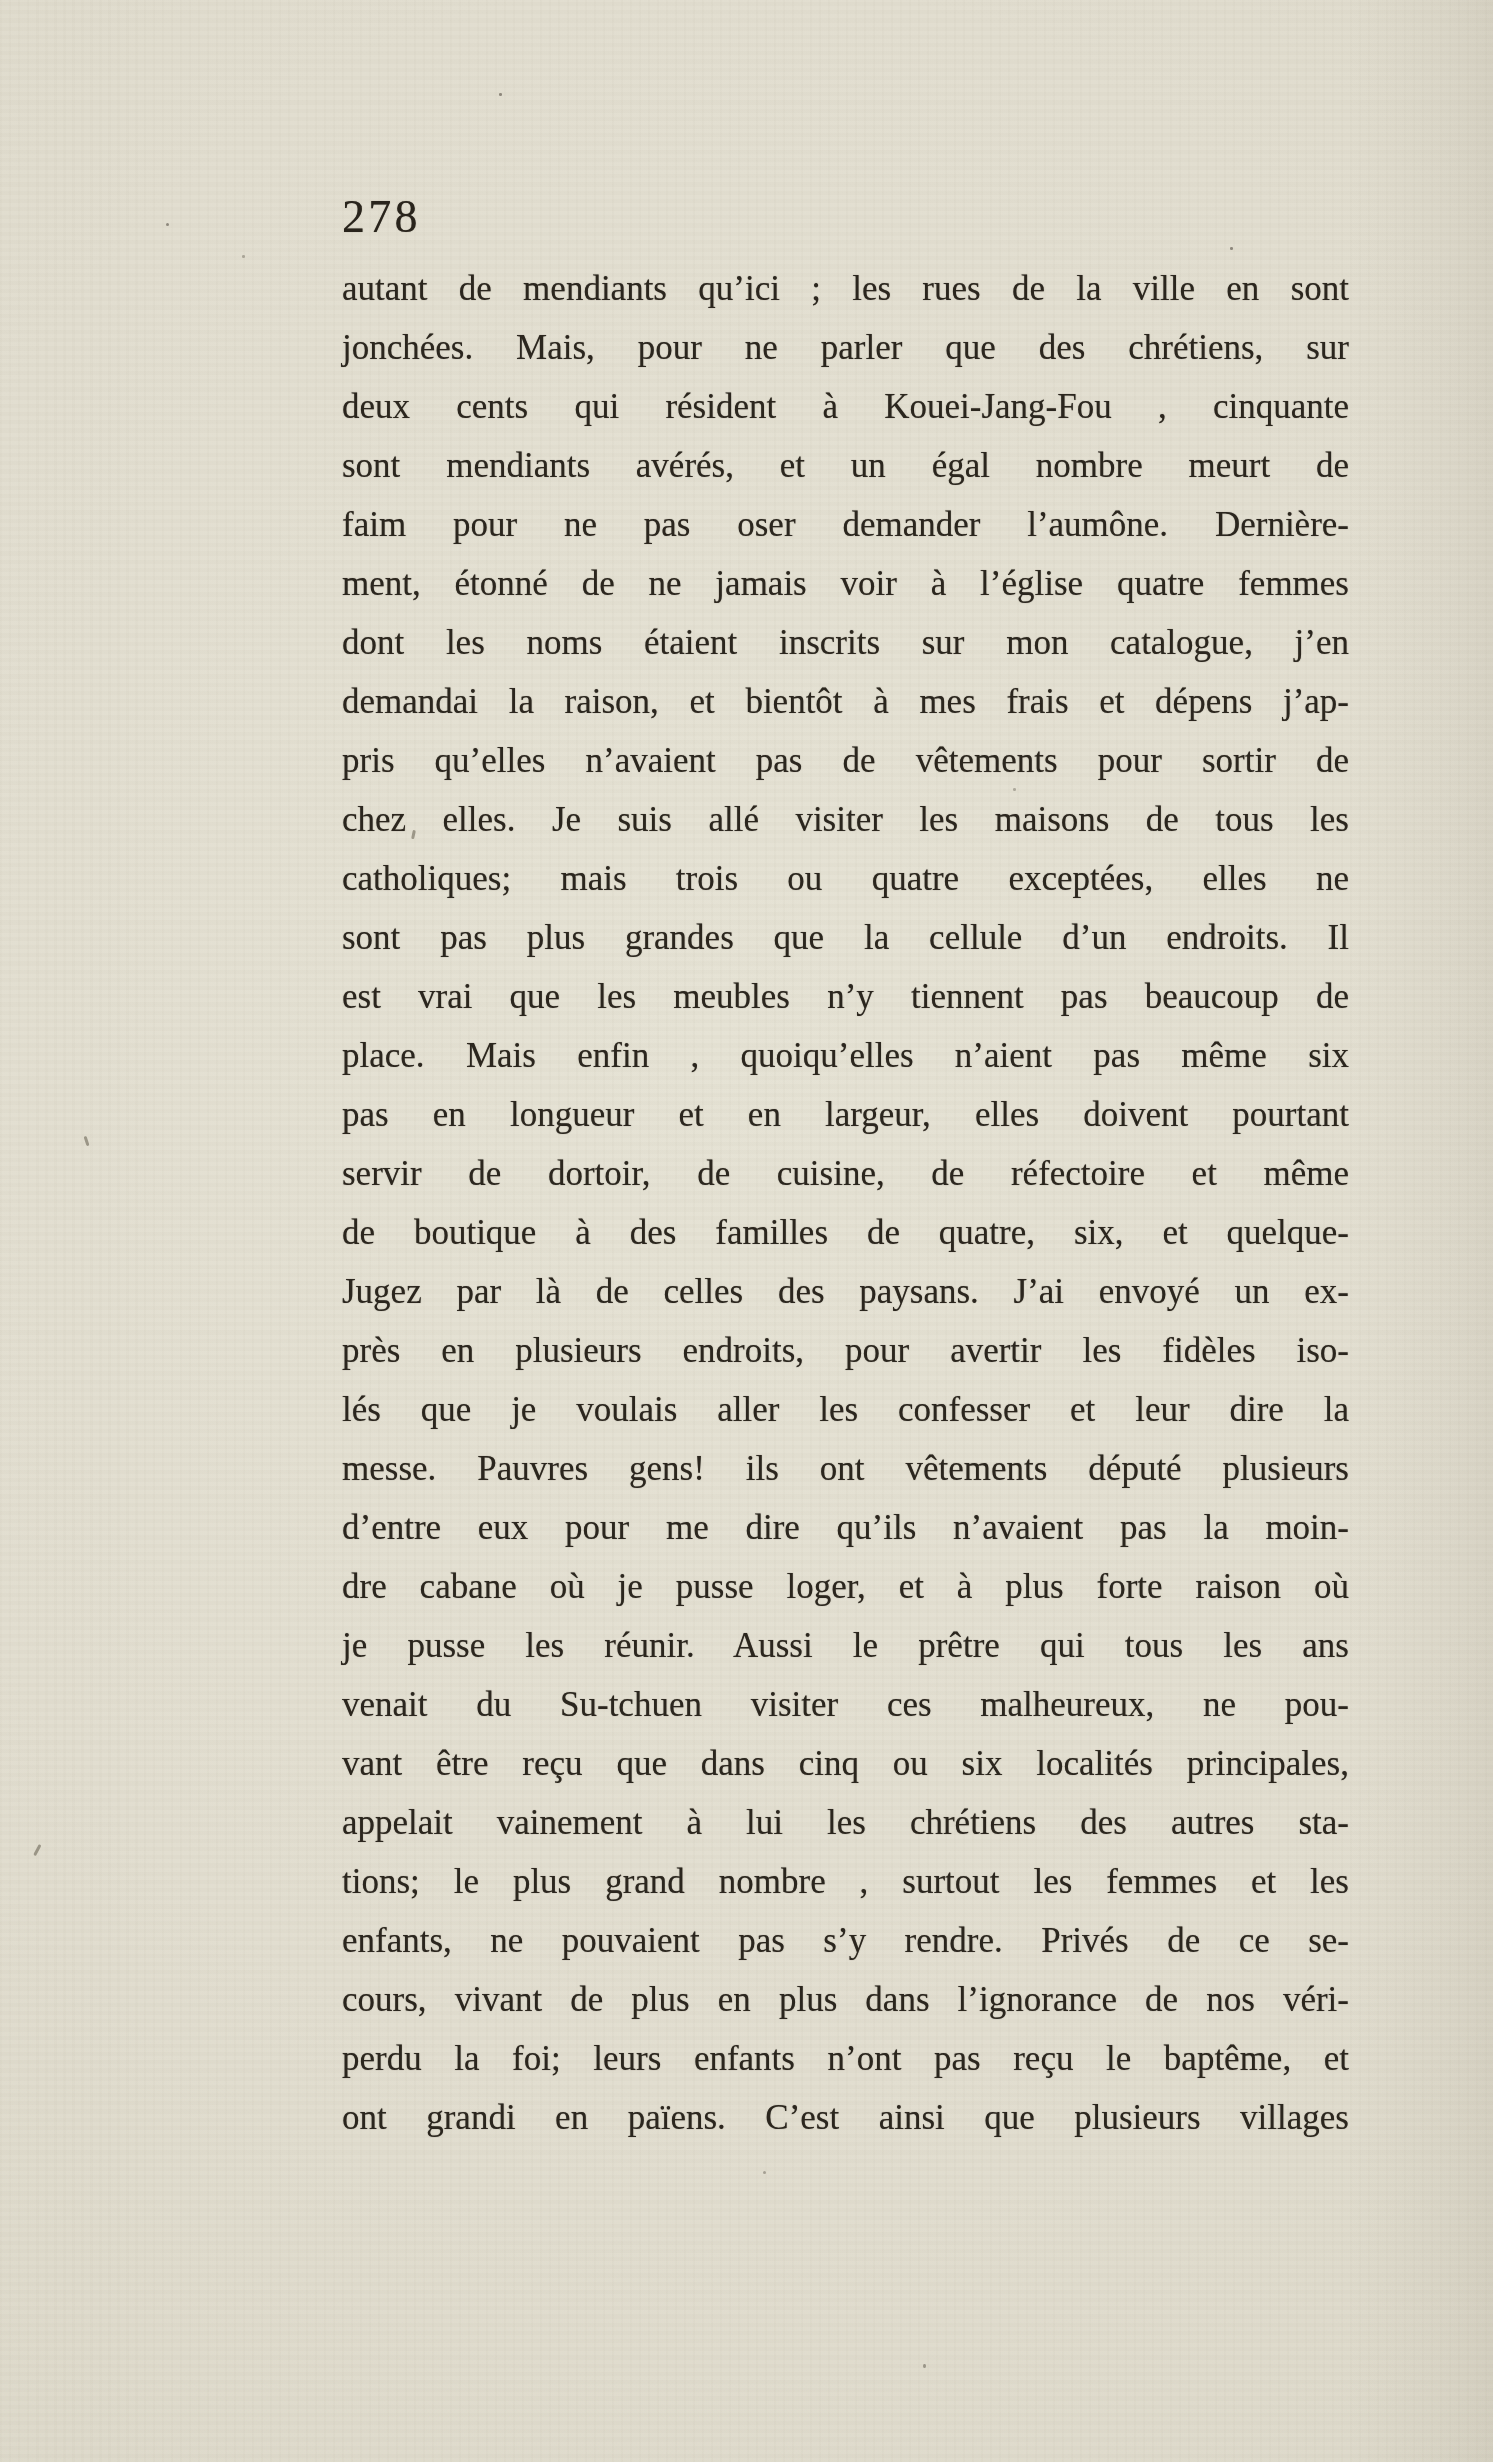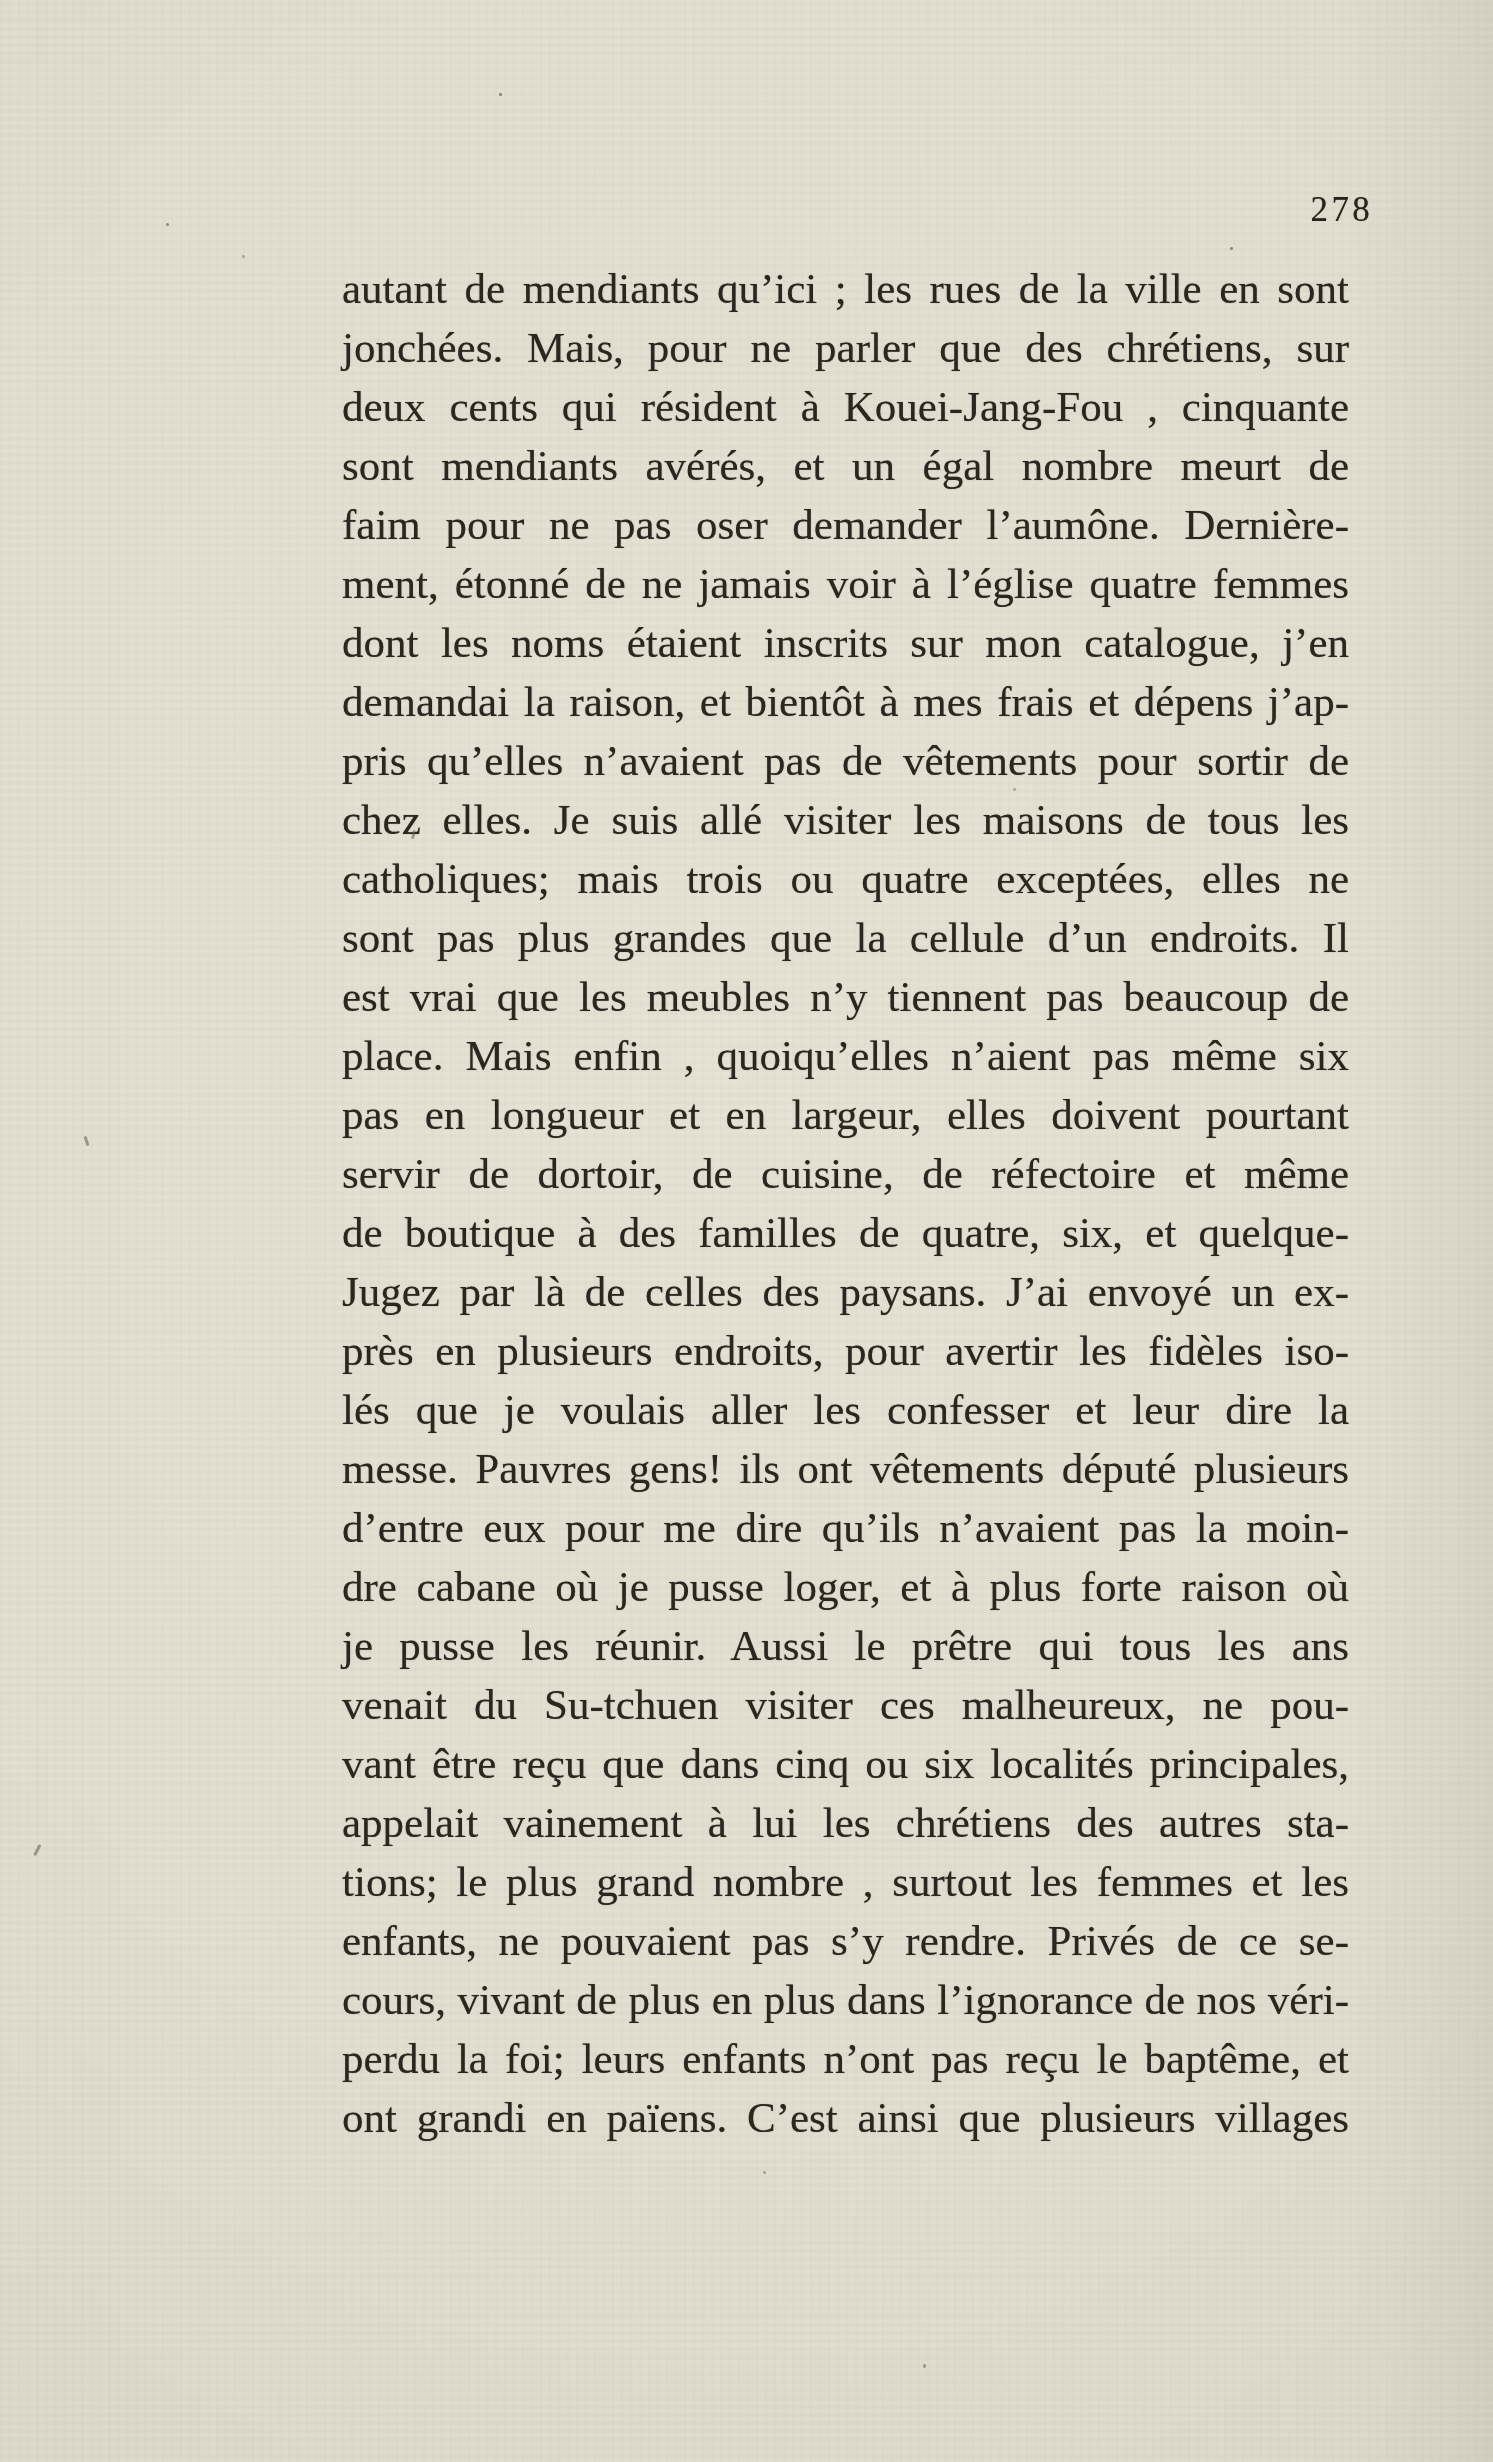--- a/index.html
+++ b/index.html
@@ -29,34 +29,34 @@
   }
   
   .edge-shade {
     position:absolute; top:0; right:0; width:147px; height:2462px;
     background:linear-gradient(90deg, rgba(0,0,0,0) 0%, rgba(110,100,80,0.05) 70%, rgba(110,100,80,0.09) 100%);
     pointer-events:none;
   }
   .pagenum {
     position:absolute;
     top:190px; left:342px; width:1031px;
-    text-align:right;
-    font-size:35px;
+    text-align:left;
+    font-size:46px;
     letter-spacing:3.3px;
     color:#29241c;
     text-shadow:0 0 0.8px rgba(41,36,28,0.55);
   }
   .textblock {
     position:absolute;
     top:259px; left:342px; width:1007px;
   }
   .line {
     height:59px;
     line-height:59px;
-    font-size:43px;
+    font-size:35px;
     text-align:justify;
     text-align-last:justify;
     -moz-text-align-last:justify;
     color:#2b261e;
     text-shadow:0 0 1px rgba(43,38,30,0.50);
   }
   
   .speck {
     position:absolute;
     background:#4a443a;

